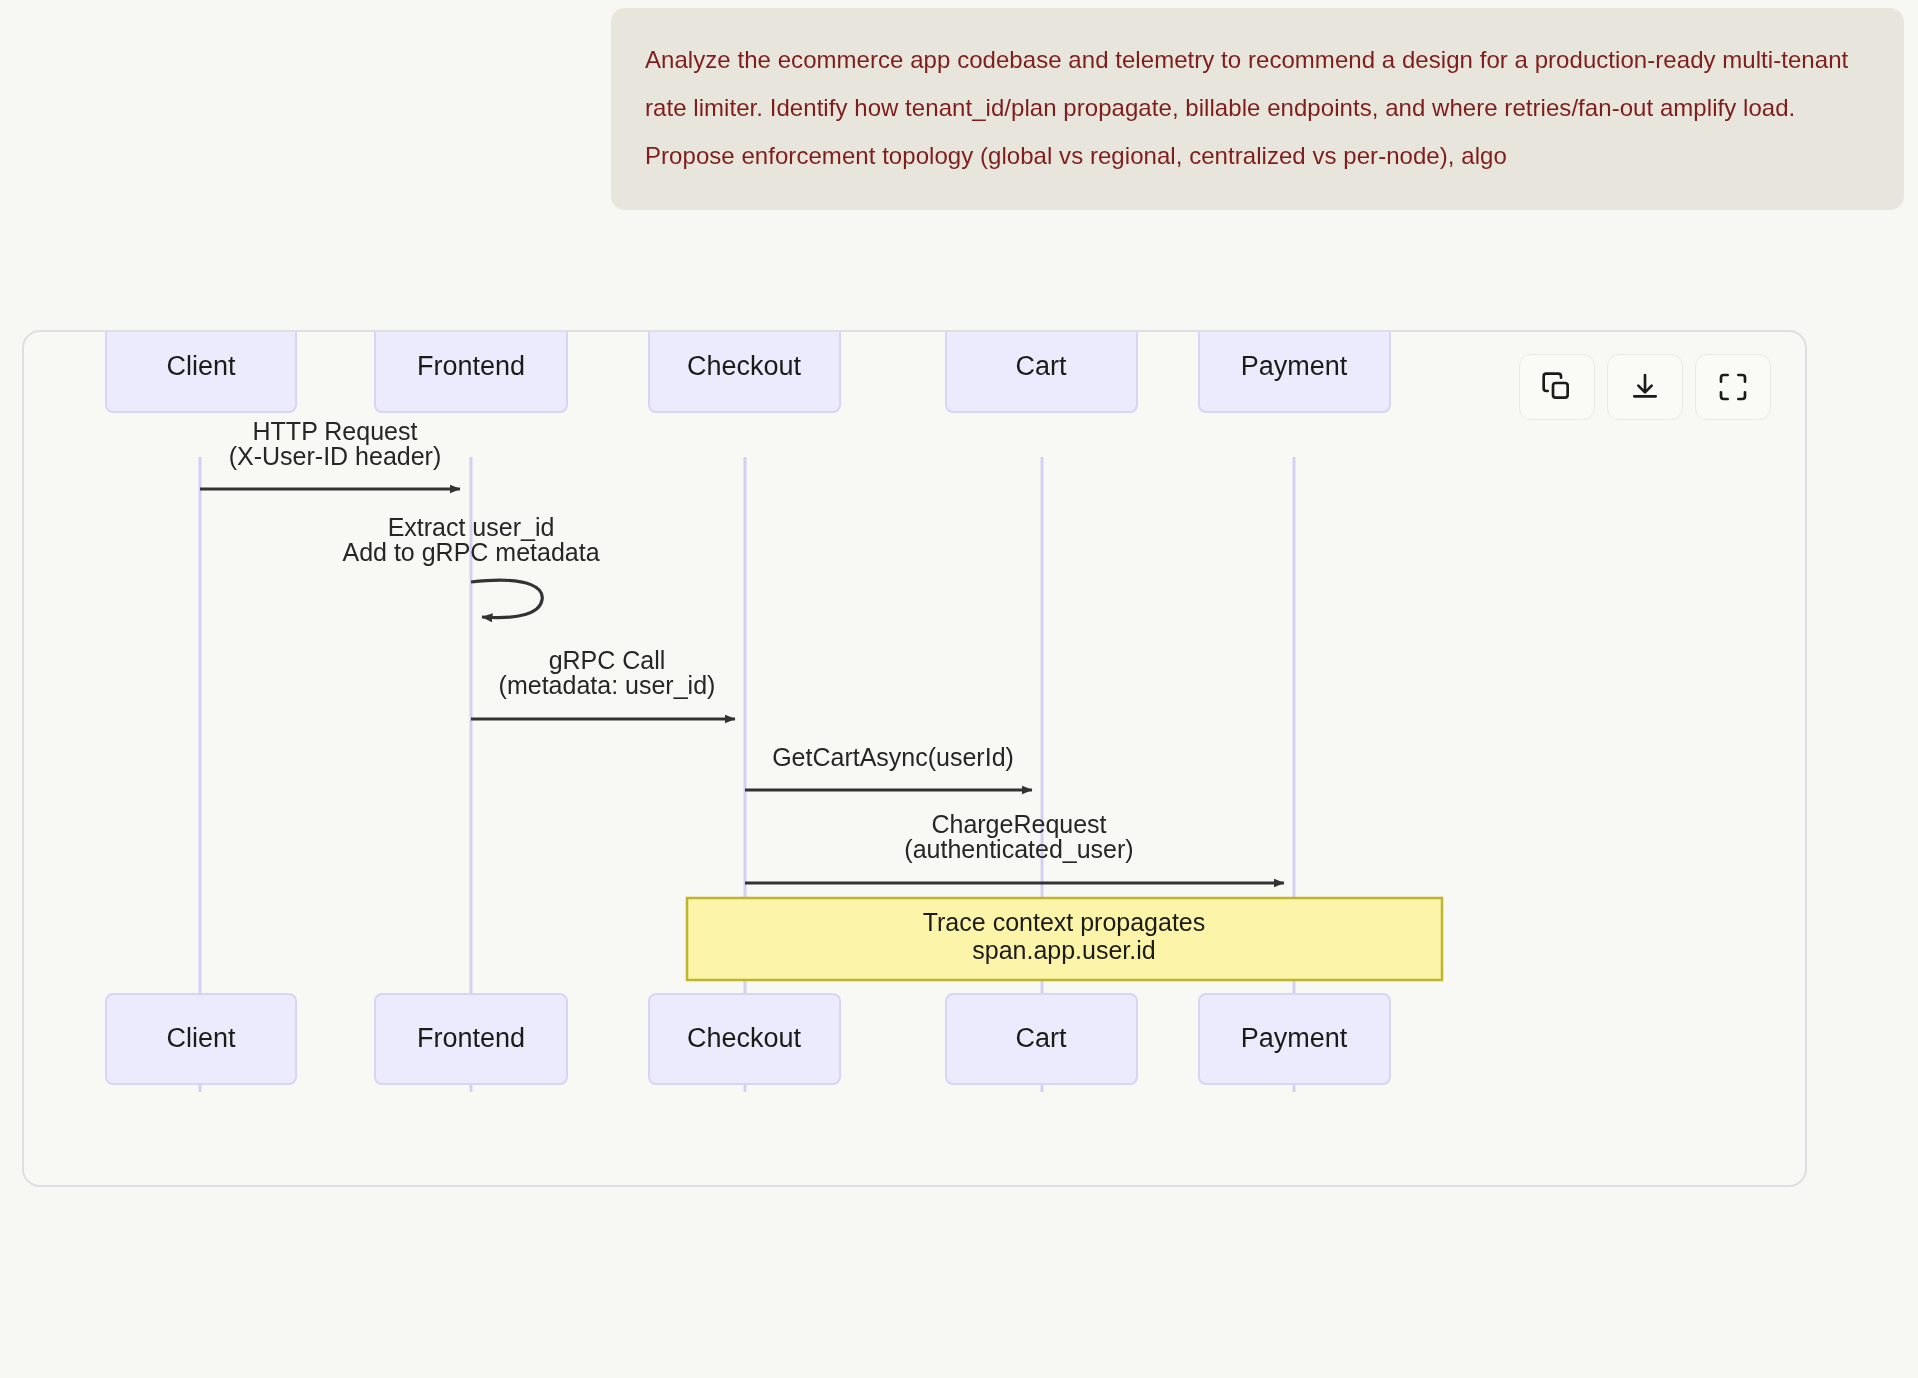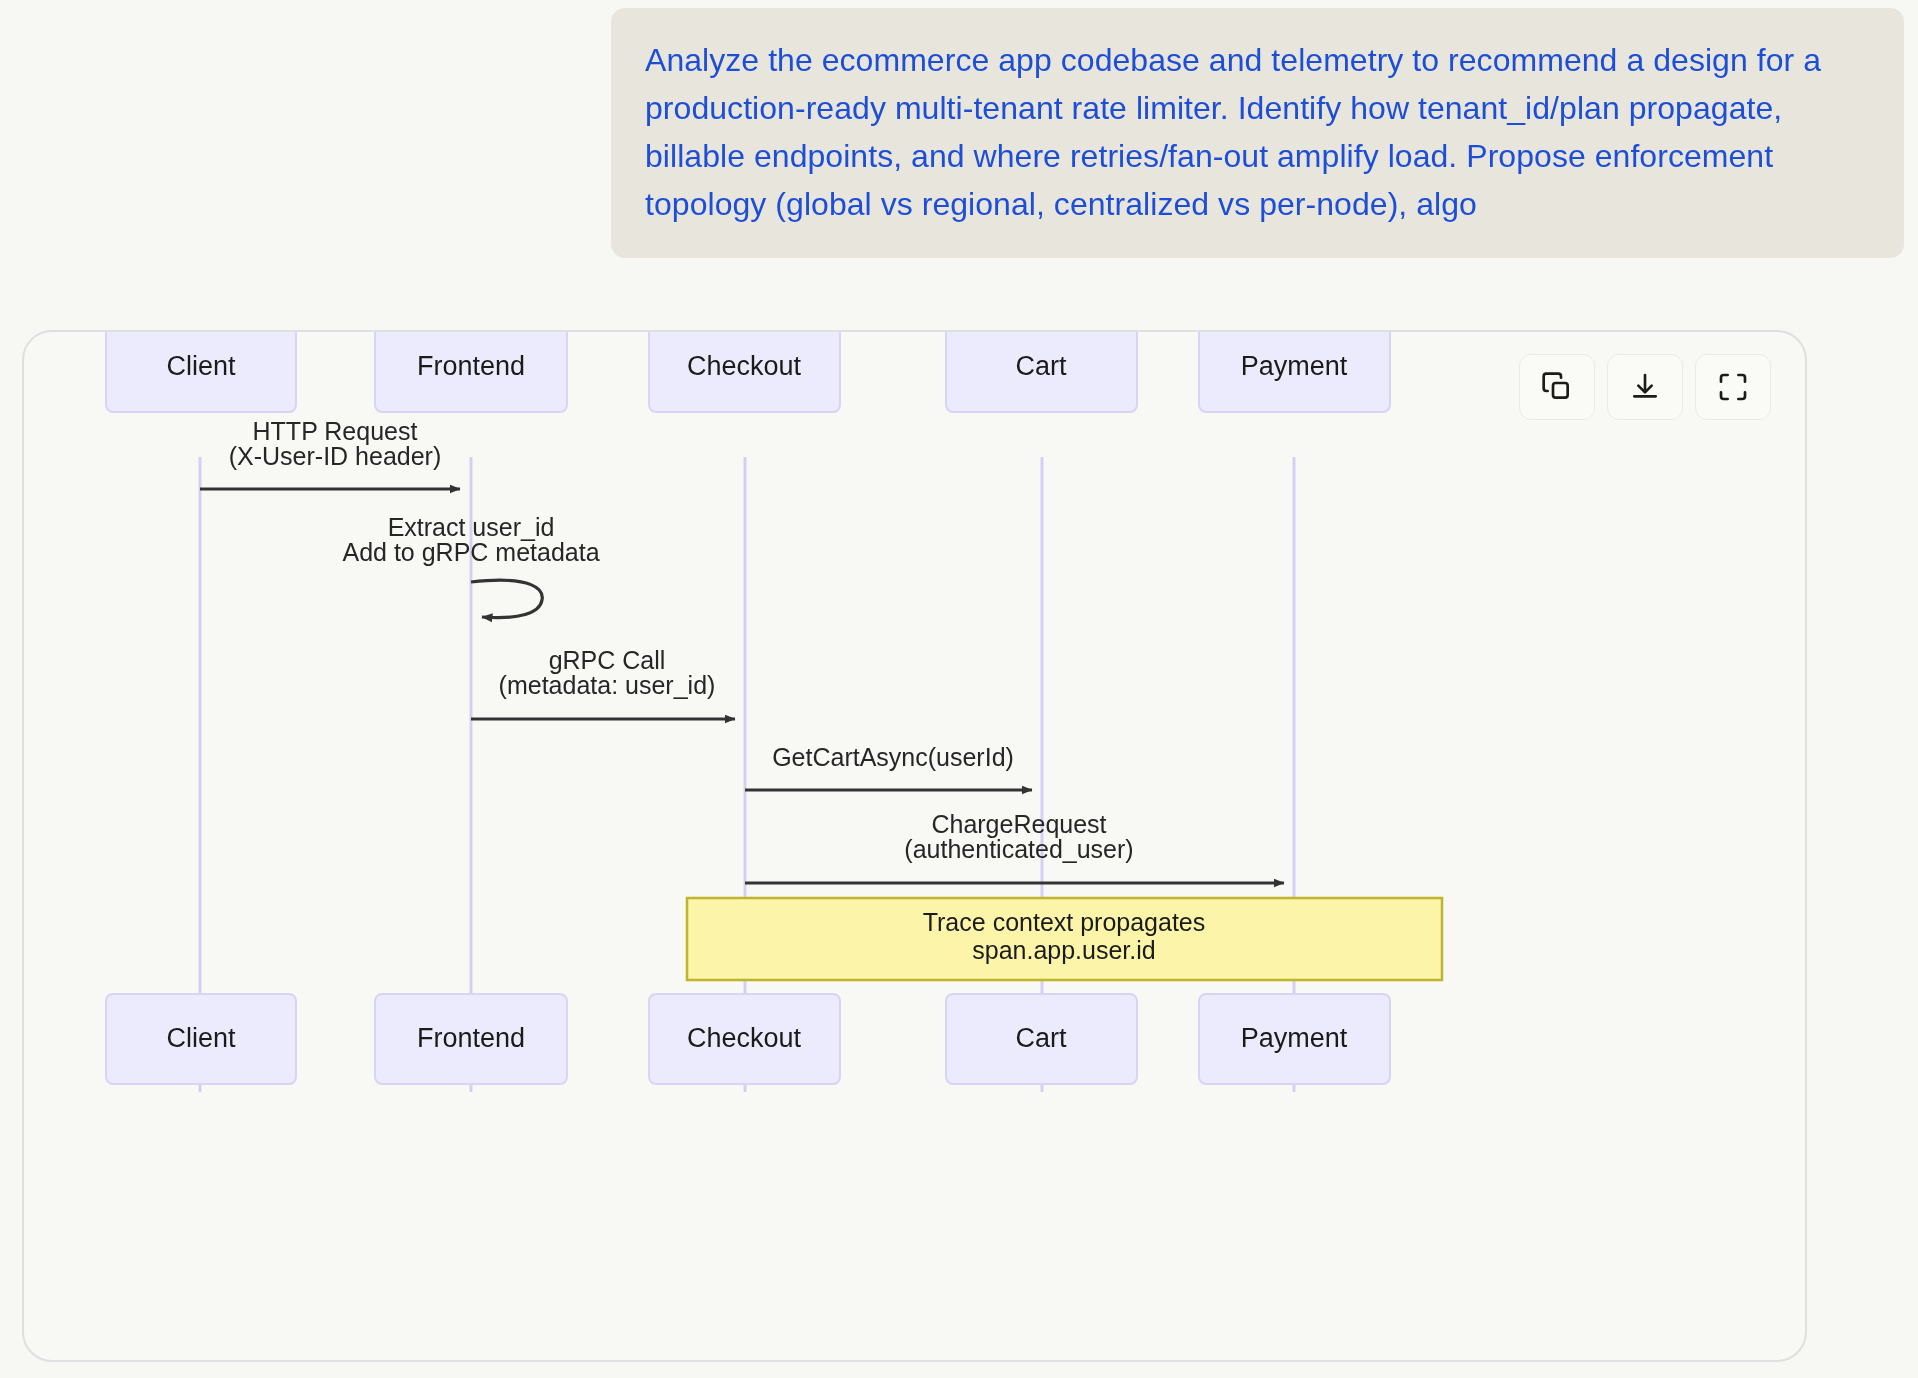--- a/index.html
+++ b/index.html
@@ -20,39 +20,39 @@
     position: absolute;
     left: 611px;
     top: 8px;
     width: 1293px;
     box-sizing: border-box;
     background: #E8E6DC;
     border-radius: 14px;
     padding: 28px 34px 30px 34px;
   }
   .prompt-text {
-    font-size: 32px;
+    font-size: 24px;
     line-height: 48px;
-    color: #1d4ed8;
+    color: #7f1d1d;
     font-family: "Liberation Sans", sans-serif;
     white-space: pre-wrap;
     letter-spacing: 0.05px;
   }
 
   
   .diagram-card {
     position: absolute;
     left: 22px;
     top: 330px;
     width: 1785px;
-    height: 1032px;
+    height: 857px;
     box-sizing: border-box;
     background: #F8F9F4;
     border: 2px solid #DDDFE0;
-    border-radius: 30px;
+    border-radius: 18px;
   }
 
   
   .diagram-toolbar {
     position: absolute;
     right: 34px;
     top: 22px;
     display: flex;
     gap: 12px;
     z-index: 40;

